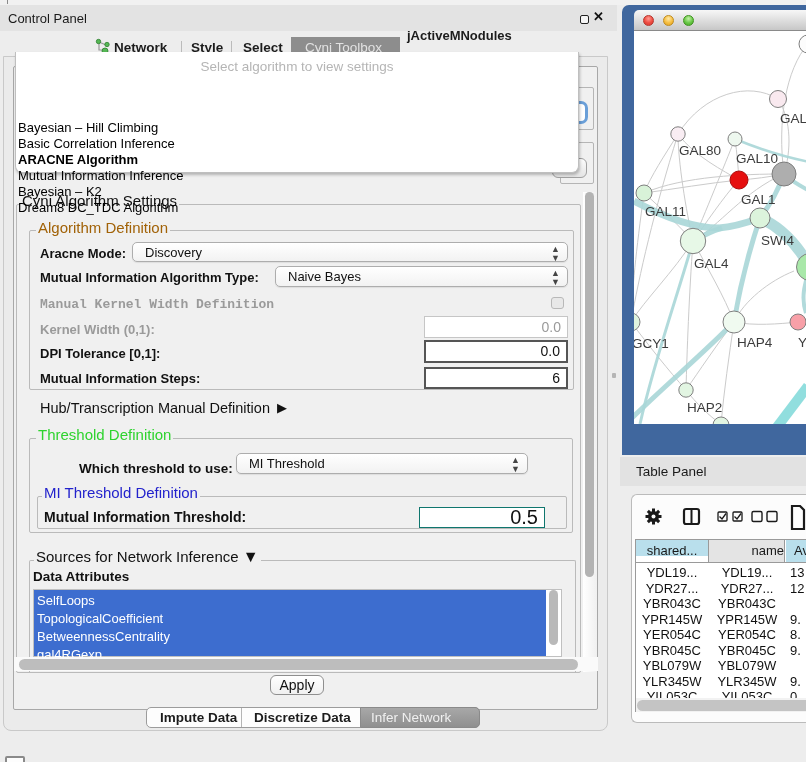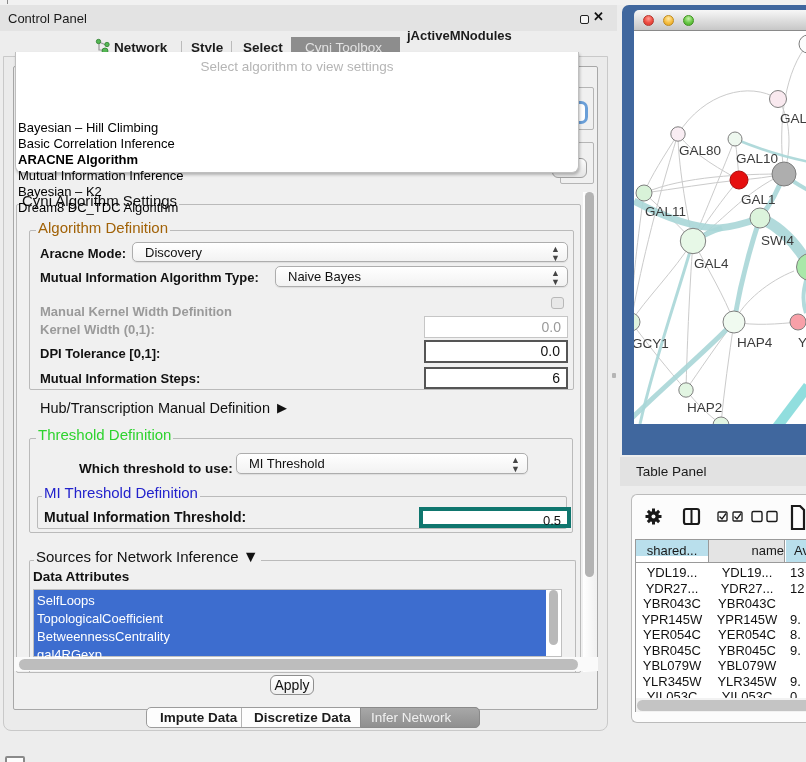--- a/index.html
+++ b/index.html
@@ -59,21 +59,21 @@
 
 <div class="abs" style="left:29px;top:230px;width:545px;height:160px;border:1px solid #bababa;border-radius:2px;"></div>
 <div class="abs" style="left:36px;top:219px;background:#f0f0f0;padding:0 2px;font-size:15px;color:#a16207;">Algorithm Definition</div>
 
 <div class="abs lbl" style="left:40px;top:246px;">Aracne Mode:</div>
 <div class="combo" style="left:132px;top:241.5px;width:436px;height:20px;">Discovery<span class="arr" style="top:2px;">▲<br>▼</span></div>
 
 <div class="abs lbl" style="left:40px;top:270px;">Mutual Information Algorithm Type:</div>
 <div class="combo" style="left:275px;top:266px;width:293px;height:21px;">Naive Bayes<span class="arr" style="top:2px;">▲<br>▼</span></div>
 
-<div class="abs glbl" style="left:40px;top:304px;">Manual Kernel Width Definition</div>
+<div class="abs glbl" style="left:40px;top:297px;font-family:Liberation Mono, monospace;">Manual Kernel Width Definition</div>
 <div class="abs" style="left:551px;top:296.5px;width:13px;height:12.5px;background:#e8e8e8;border:1px solid #b8b8b8;border-radius:3px;"></div>
 
 <div class="abs glbl" style="left:40px;top:322px;">Kernel Width (0,1):</div>
 <div class="inp" style="left:424px;top:316px;width:144px;height:22px;border:1px solid #c6c6c6;color:#9a9a9a;line-height:20px;">0.0</div>
 
 <div class="abs lbl" style="left:40px;top:346px;">DPI Tolerance [0,1]:</div>
 <div class="inp" style="left:424px;top:340px;width:144px;height:23px;border:2px solid #555;line-height:19px;">0.0</div>
 
 <div class="abs lbl" style="left:40px;top:371px;">Mutual Information Steps:</div>
 <div class="inp" style="left:424px;top:367px;width:144px;height:22px;border:2px solid #555;line-height:18px;">6</div>
@@ -83,39 +83,39 @@
 
 <div class="abs" style="left:29px;top:438px;width:544px;height:95px;border:1px solid #bababa;border-radius:2px;"></div>
 <div class="abs" style="left:36px;top:426px;background:#f0f0f0;padding:0 2px;font-size:15px;color:#2ed32e;">Threshold Definition</div>
 
 <div class="abs lbl" style="left:79px;top:461px;font-size:13.5px;">Which threshold to use:</div>
 <div class="combo" style="left:236px;top:453px;width:292px;height:21px;">MI Threshold<span class="arr" style="top:2px;">▲<br>▼</span></div>
 
 <div class="abs" style="left:37px;top:496px;width:530px;height:33px;border:1px solid #bababa;border-radius:2px;"></div>
 <div class="abs" style="left:42px;top:484px;background:#f0f0f0;padding:0 2px;font-size:15px;color:#2222cc;">MI Threshold Definition</div>
 <div class="abs lbl" style="left:44px;top:509px;font-size:14px;">Mutual Information Threshold:</div>
-<div class="inp" style="left:419px;top:507px;width:152px;height:21px;border:4px solid #0f766e;line-height:19px;font-size:13px;">0.5</div>
+<div class="inp" style="left:419px;top:507px;width:126px;height:21px;border:1px solid #0f766e;line-height:19px;font-size:20px;">0.5</div>
 
 <div class="abs" style="left:29px;top:560px;width:547px;height:112px;border:1px solid #bababa;border-radius:2px 2px 0 0;border-bottom:none;"></div>
 <div class="abs" style="left:34px;top:548px;background:#f0f0f0;padding:0 2px;font-size:15px;color:#111;">Sources for Network Inference <span style="font-size:16px;">▼</span></div>
 <div class="abs lbl" style="left:33px;top:569px;font-size:13.5px;">Data Attributes</div>
 
 <div class="abs" style="left:33px;top:589px;width:529px;height:68px;background:#fff;border:1px solid #c0c0c0;"></div>
 <div class="abs" style="left:34px;top:590px;width:512px;height:66px;background:#3d6dcf;"></div>
 <div class="abs" style="left:37px;top:592px;font-size:13px;color:#fff;line-height:18px;">SelfLoops<br>TopologicalCoefficient<br>BetweennessCentrality<br>gal4RGexp</div>
 
 <div class="abs" style="left:549px;top:590px;width:9px;height:55px;background:#b9b9b9;border-radius:4.5px;"></div>
 
 <div class="abs" style="left:583px;top:192px;width:14px;height:480px;background:linear-gradient(90deg,#ffffff,#f0f0f0);"></div>
 <div class="abs" style="left:585px;top:192px;width:9px;height:385px;background:#b3b3b3;border-radius:5px;"></div>
 
 <div class="abs" style="left:14px;top:657px;width:584px;height:14px;background:#fafafa;"></div>
 <div class="abs" style="left:19px;top:658.5px;width:559px;height:11px;background:#bdbdbd;border-radius:5.5px;"></div>
 
-<div class="abs" style="left:270px;top:675px;width:44px;height:20px;line-height:18px;background:linear-gradient(#ffffff,#f0f0f0);border:1px solid #8f8f8f;border-radius:6px;text-align:center;font-size:14px;color:#111;">Apply</div>
+<div class="abs" style="left:270px;top:675px;width:54px;height:20px;line-height:18px;background:linear-gradient(#ffffff,#f0f0f0);border:1px solid #8f8f8f;border-radius:6px;text-align:center;font-size:14px;color:#111;">Apply</div>
 
 <div class="abs" style="left:146px;top:707px;width:334px;height:21px;background:#fdfdfd;border:1px solid #9c9c9c;border-radius:5px;"></div>
 <div class="abs" style="left:360px;top:707px;width:120px;height:21px;background:linear-gradient(#a8a8a8,#8f8f8f);border:1px solid #8a8a8a;border-radius:0 5px 5px 0;"></div>
 <div class="abs" style="left:241px;top:708px;width:1px;height:19px;background:#b5b5b5;"></div>
 <div class="abs" style="left:160px;top:710px;font-size:13.5px;font-weight:bold;color:#1c1c1c;">Impute Data</div>
 <div class="abs" style="left:254px;top:710px;font-size:13.5px;font-weight:bold;color:#1c1c1c;">Discretize Data</div>
 <div class="abs" style="left:371px;top:710px;font-size:13.5px;color:#f0f0f0;">Infer Network</div>
 
 <div class="abs" style="left:5px;top:756px;width:20px;height:10px;background:#fdfdfd;border:2px solid #8a8a8a;border-radius:2px;"></div>
 

